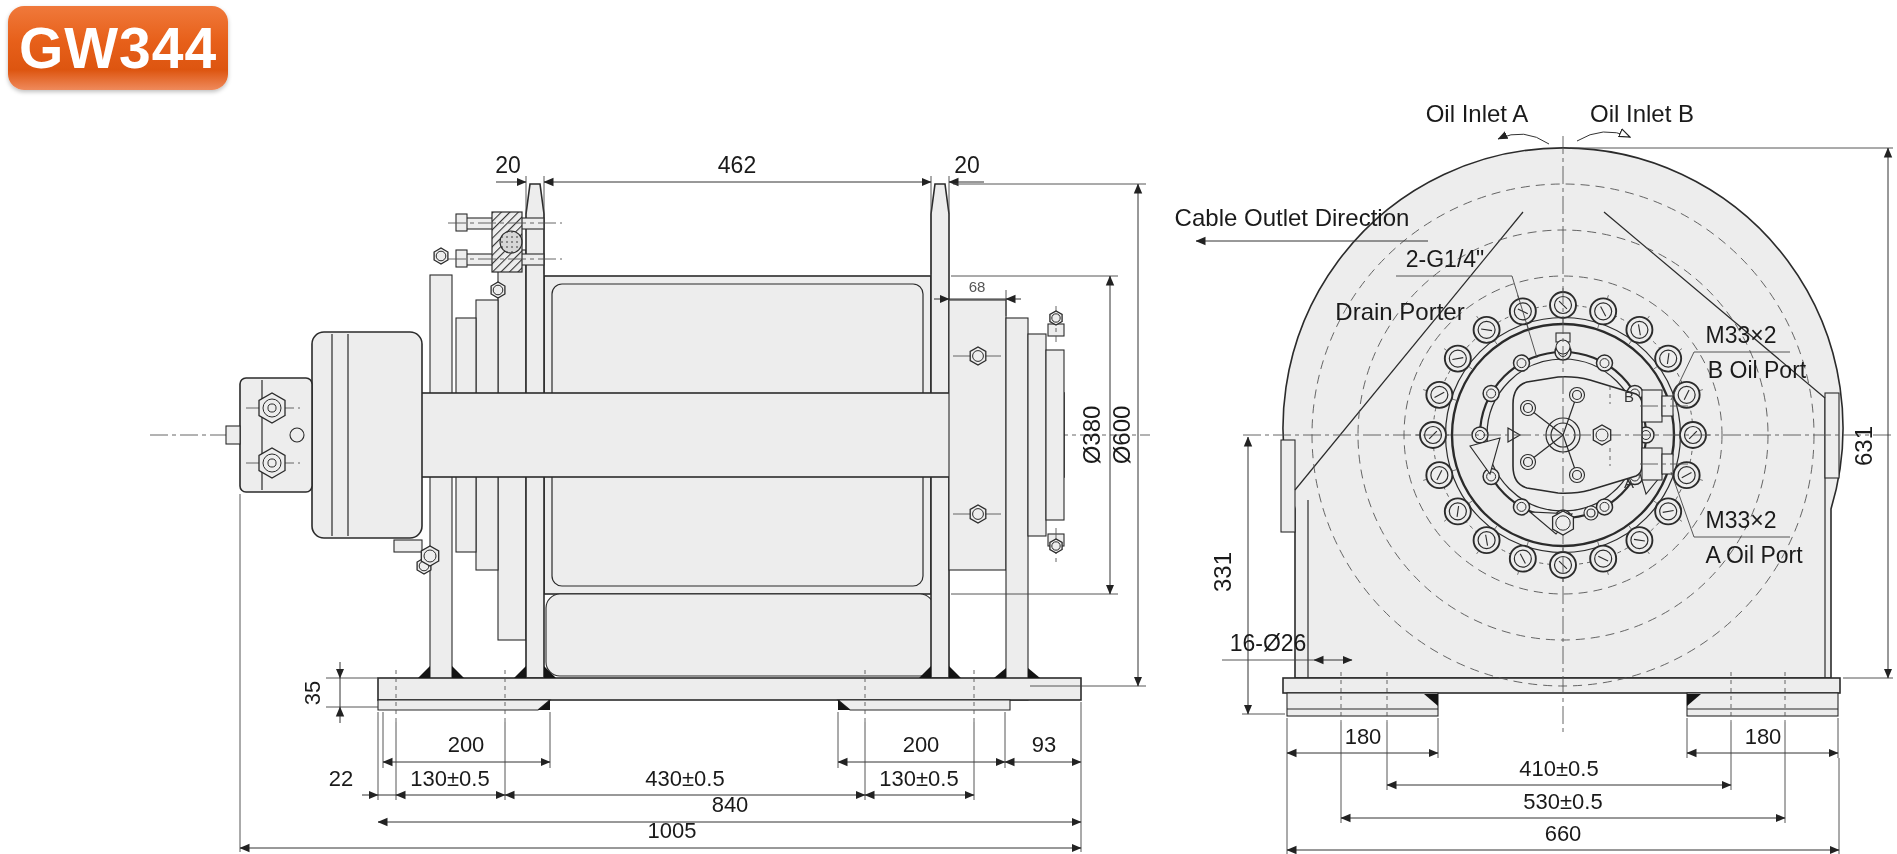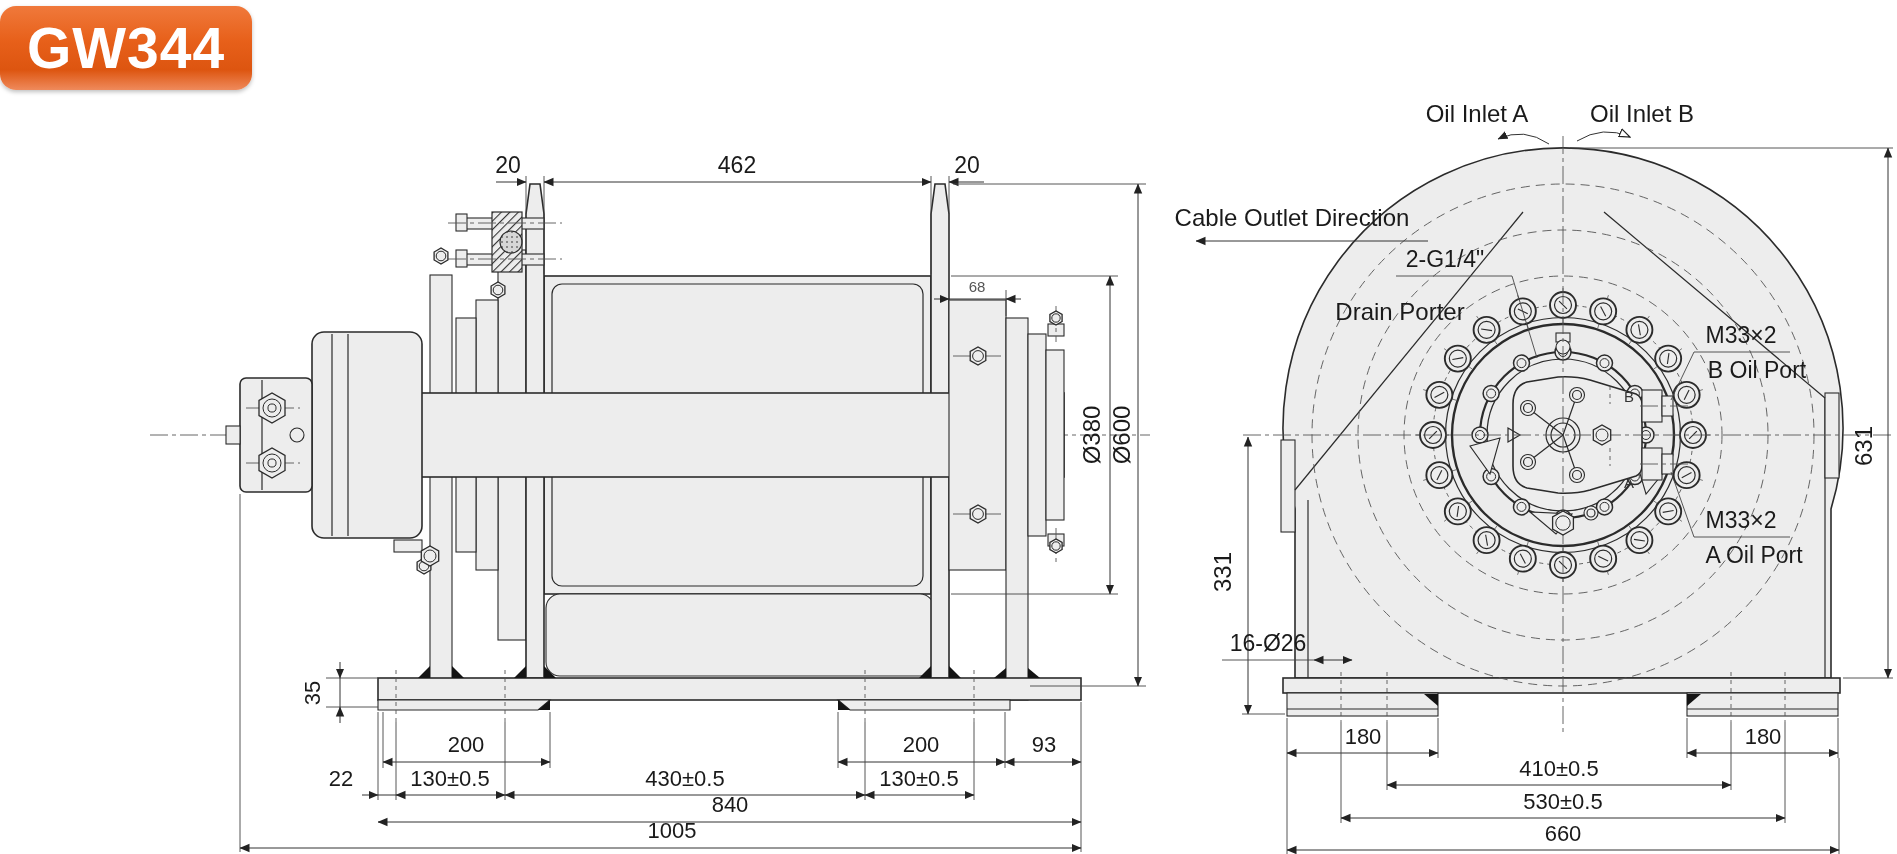--- a/index.html
+++ b/index.html
@@ -1,18 +1,18 @@
 <!DOCTYPE html>
 <html><head>
 <meta charset="utf-8">
 <style>
   html,body{margin:0;padding:0;background:#fff;}
   .canvas{position:relative;width:1897px;height:854px;background:#ffffff;overflow:hidden;
           font-family:"Liberation Sans",sans-serif;}
-  .badge{position:absolute;left:0;top:6px;width:252px;height:84px;border-radius:16px;
+  .badge{position:absolute;left:8px;top:6px;width:220px;height:84px;border-radius:16px;
          background:linear-gradient(180deg,#f0793b 0%,#e7601a 42%,#dd5510 76%,#ef8a5c 100%);
          display:flex;align-items:center;justify-content:center;
          box-shadow:0 2px 4px rgba(0,0,0,0.25);}
   .badge span{color:#ffffff;font-size:57px;font-weight:bold;letter-spacing:1px;}
   svg text{font-family:"Liberation Sans",sans-serif;fill:#1a1a1a;}
   .d23{font-size:23px;} .d22{font-size:22px;} .d24{font-size:24px;}
   .d15{font-size:15px;fill:#555;} .lab{font-size:24px;} .lab2{font-size:23px;} .mk{font-size:15px;fill:#333;}
   .geo{stroke:#2b2b2b;stroke-width:1.6;fill:#ededed;}
   .geo2{stroke:#2b2b2b;stroke-width:1.1;fill:#ededed;}
   .ln{stroke:#2b2b2b;stroke-width:1.2;fill:none;}

